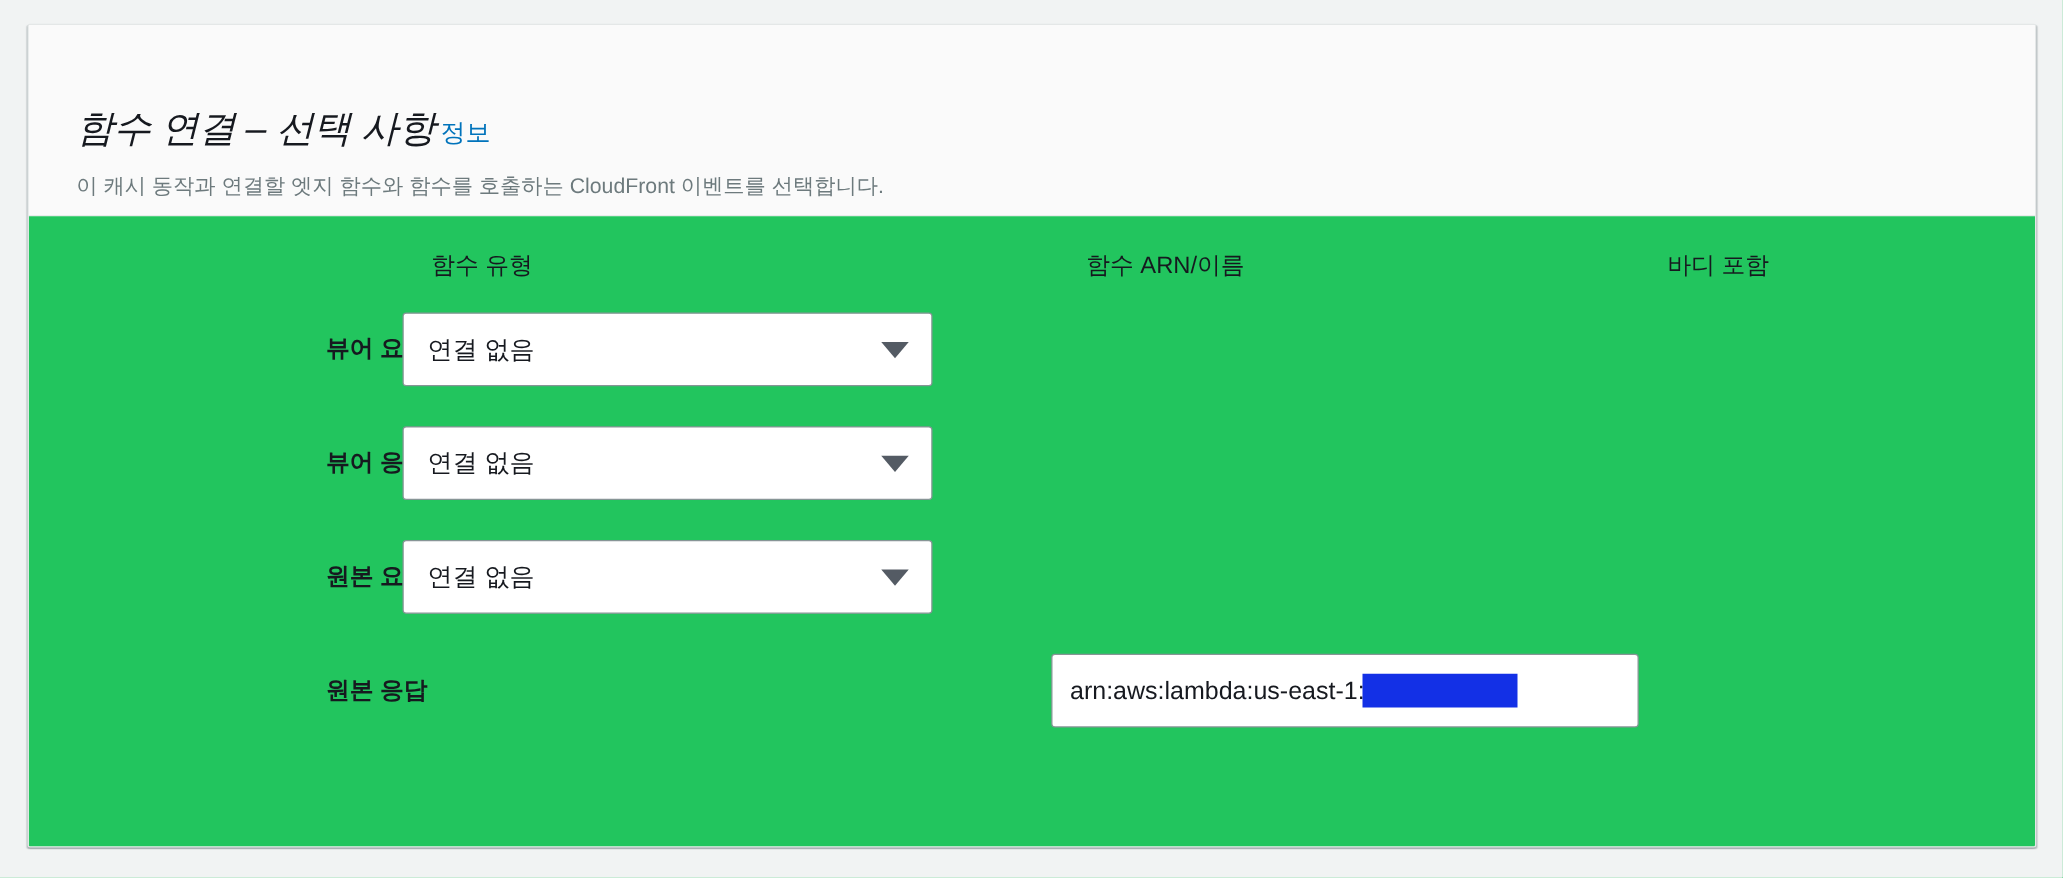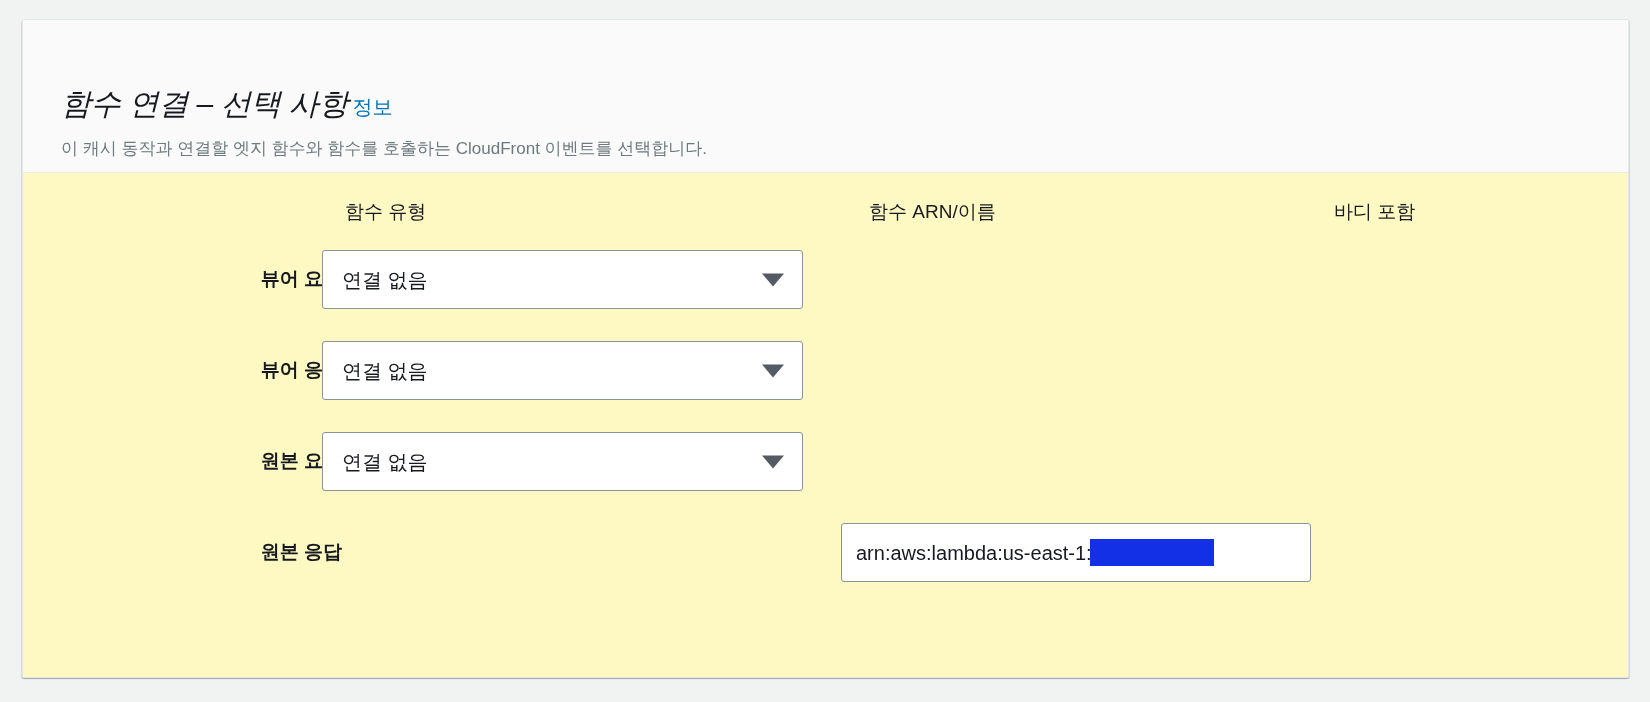--- a/index.html
+++ b/index.html
@@ -80,21 +80,21 @@
     top: 100px;
     font-size: 17px;
     color: #6d7a7d;
     line-height: 1.45;
     white-space: nowrap;
   }
 
   
   .card-body {
     position: relative;
-    background: #fef9c3;
+    background: #22c55e;
     height: 505px;
     text-decoration: underline;
   }
 
   .assoc-grid {
     position: absolute;
     left: 0;
     top: 0;
     width: 100%;
   }
@@ -130,21 +130,21 @@
     color: #16191f;
     white-space: nowrap;
     text-align: right;
   }
 
   
   .select-wrap {
     position: absolute;
     left: 299px;
     top: 11px;
-    width: 481px;
+    width: 424px;
     height: 59px;
   }
 
   .select-box {
     position: relative;
     width: 100%;
     height: 100%;
     background: #ffffff;
     border: 1px solid #879596;
     border-radius: 3px;

